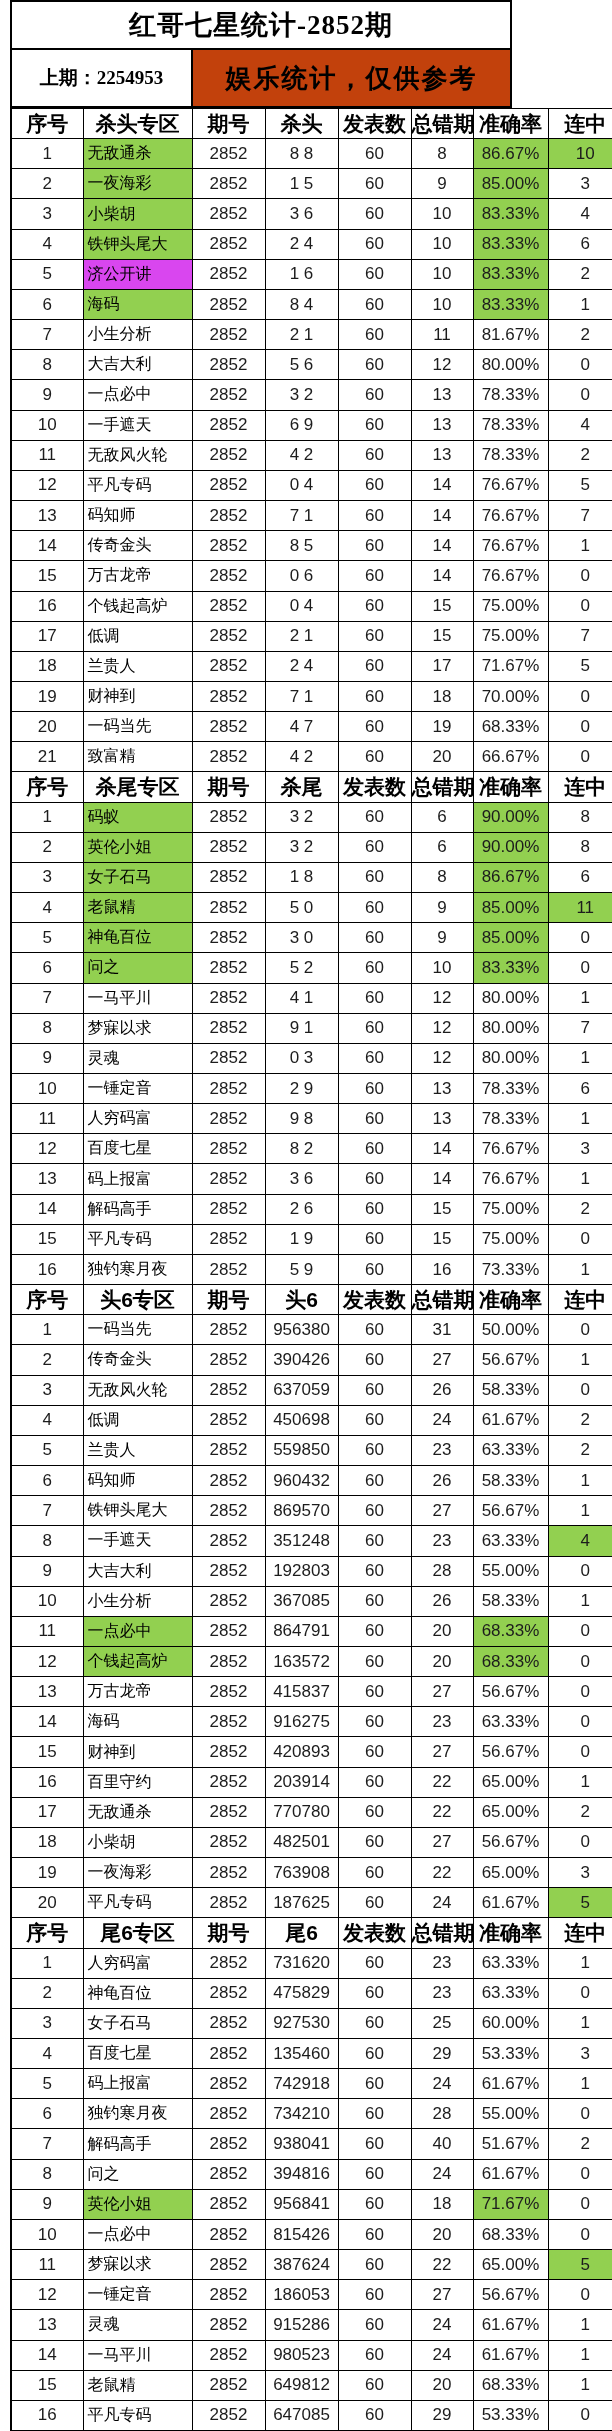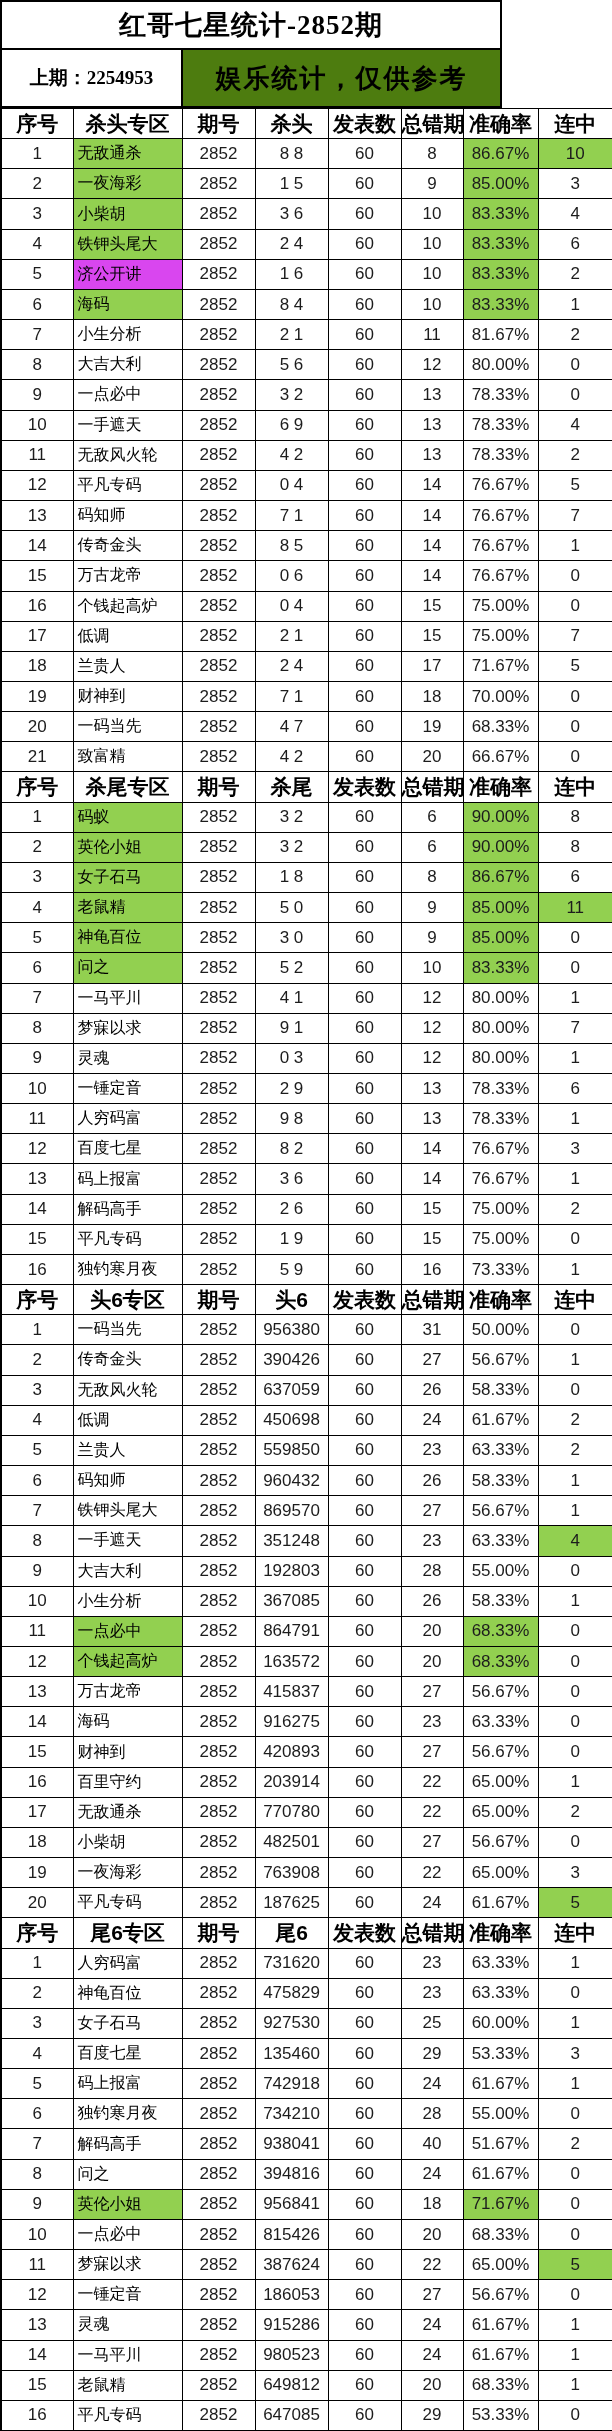--- a/index.html
+++ b/index.html
@@ -1,20 +1,20 @@
 <!DOCTYPE html>
 <html><head>
 <meta charset="utf-8">
 <style>
   html,body { margin:0; padding:0; }
   body {
     width:612px; background:#ffffff; color:#000;
     font-family:"Liberation Sans","DejaVu Sans",sans-serif;
   }
-  .sheet { width:502px; }
+  .sheet { width:502px;padding-left:10px; }
   .title-bar {
     box-sizing:border-box; height:50px; border:2px solid #000;
     display:flex; align-items:center; justify-content:center;
     font-family:"Liberation Serif","DejaVu Serif",serif;
     font-weight:bold; font-size:27px; letter-spacing:1px;
   }
   .info-row {
     box-sizing:border-box; display:flex; height:58px;
     border:2px solid #000; border-top:none;
   }
@@ -49,21 +49,21 @@
 </head>
 <body>
 
 <div class="sheet">
   <div class="title-bar">红哥七星统计-2852期</div>
   <div class="info-row">
     <div class="prev-cell">
       <span>上期：</span>
         <span>2254953</span>
     </div>
-    <div class="banner-cell" style="background: #4d7c0f;">娱乐统计，仅供参考</div>
+    <div class="banner-cell" style="background: #c2410c;">娱乐统计，仅供参考</div>
   </div>
   <table class="stats">
     <colgroup>
       <col style="width:72px">
         <col style="width:109px">
         <col style="width:73px">
         <col style="width:73px">
       <col style="width:73px">
         <col style="width:62px">
         <col style="width:75px">

